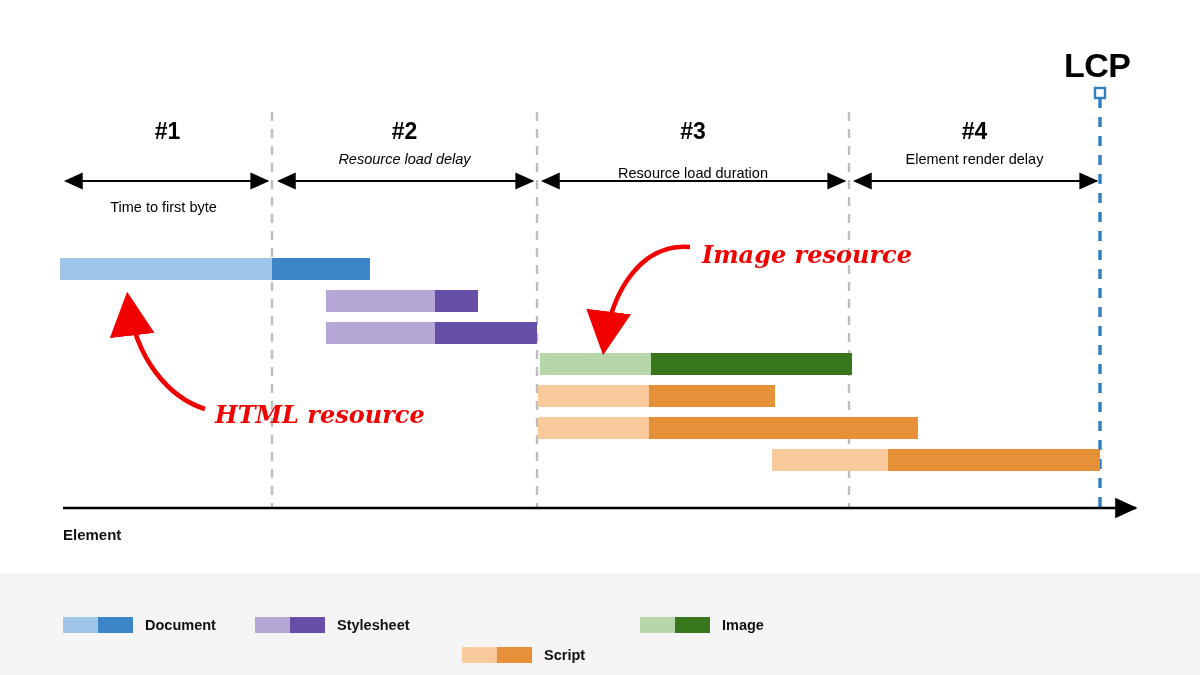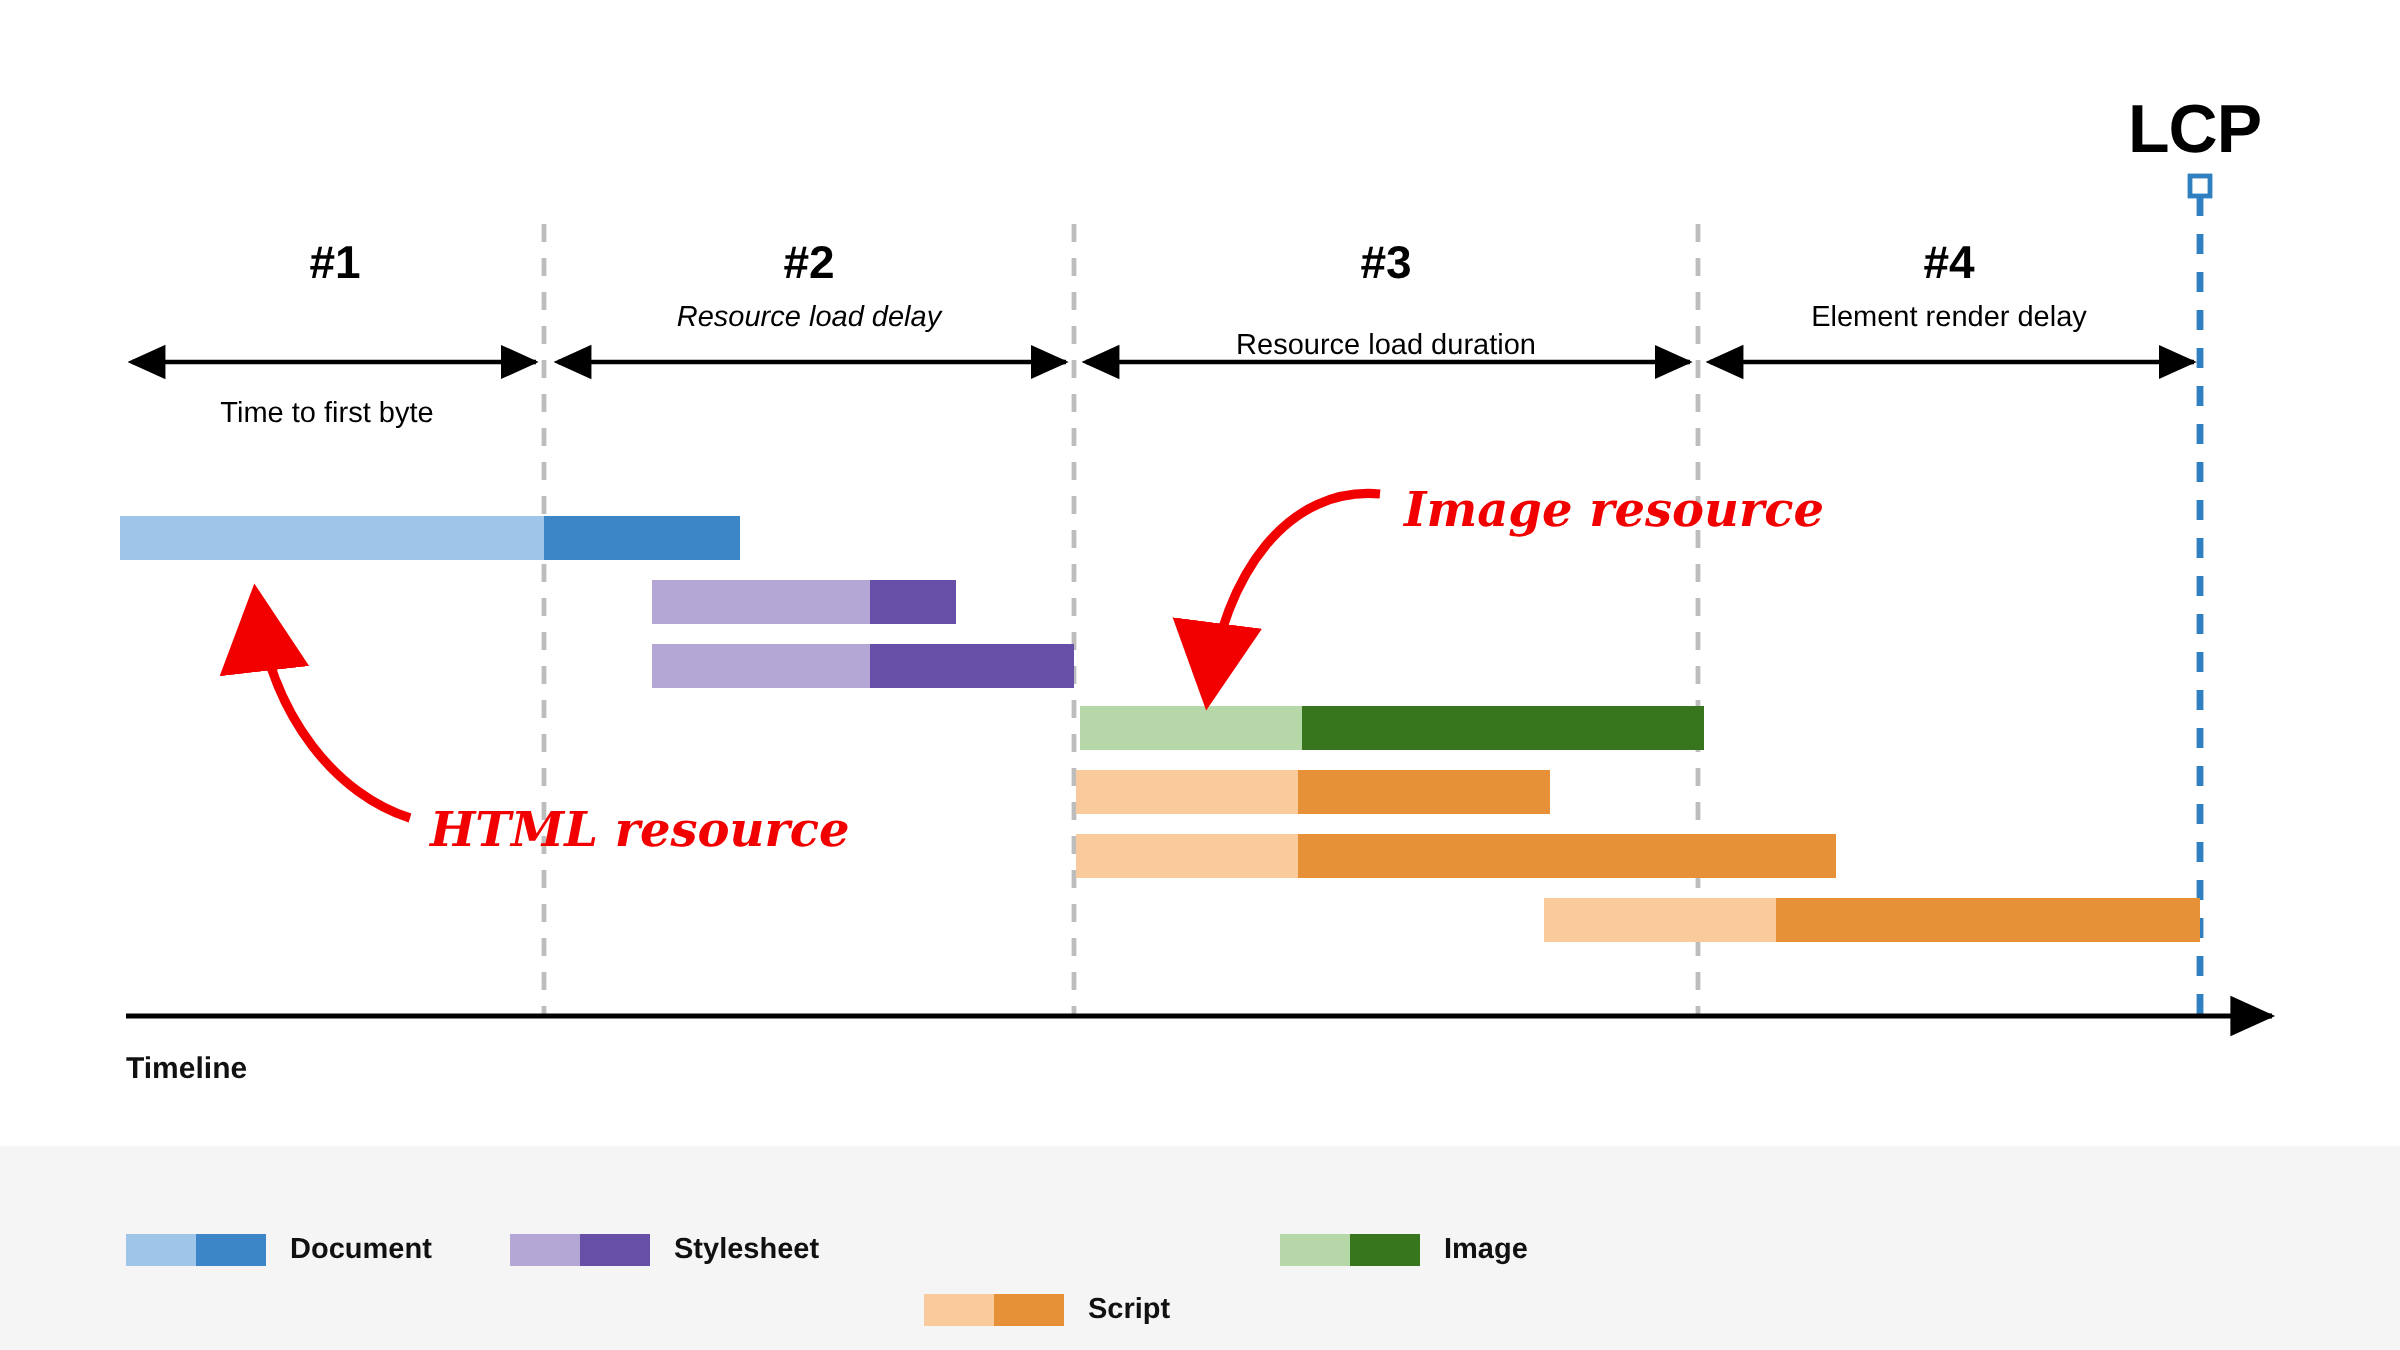--- a/index.html
+++ b/index.html
@@ -148,21 +148,21 @@
 
   <div class="phase-num" style="left:272px;width:265px;top:118px;">#2</div>
   <div class="phase-name" style="left:272px;width:265px;top:151px;font-style:italic;">Resource load delay</div>
 
   <div class="phase-num" style="left:537px;width:312px;top:118px;">#3</div>
   <div class="phase-name" style="left:537px;width:312px;top:151px;margin-top:14px;">Resource load duration</div>
 
   <div class="phase-num" style="left:849px;width:251px;top:118px;">#4</div>
   <div class="phase-name" style="left:849px;width:251px;top:151px;">Element render delay</div>
 
-  <div class="timeline-label">Timeline</div>
+  <div class="timeline-label">Element</div>
 
   <div class="annot" style="left:215px;top:400px;">HTML resource</div>
   <div class="annot" style="left:702px;top:240px;">Image resource</div>
 
   <div class="legend-item" style="left:63px;top:617px;">
     <span class="legend-swatch">
       <span class="a" style="background:#9fc5e8"></span>
         <span class="b" style="background:#3c85c6"></span>
     </span>
     <span class="legend-text">Document</span>

